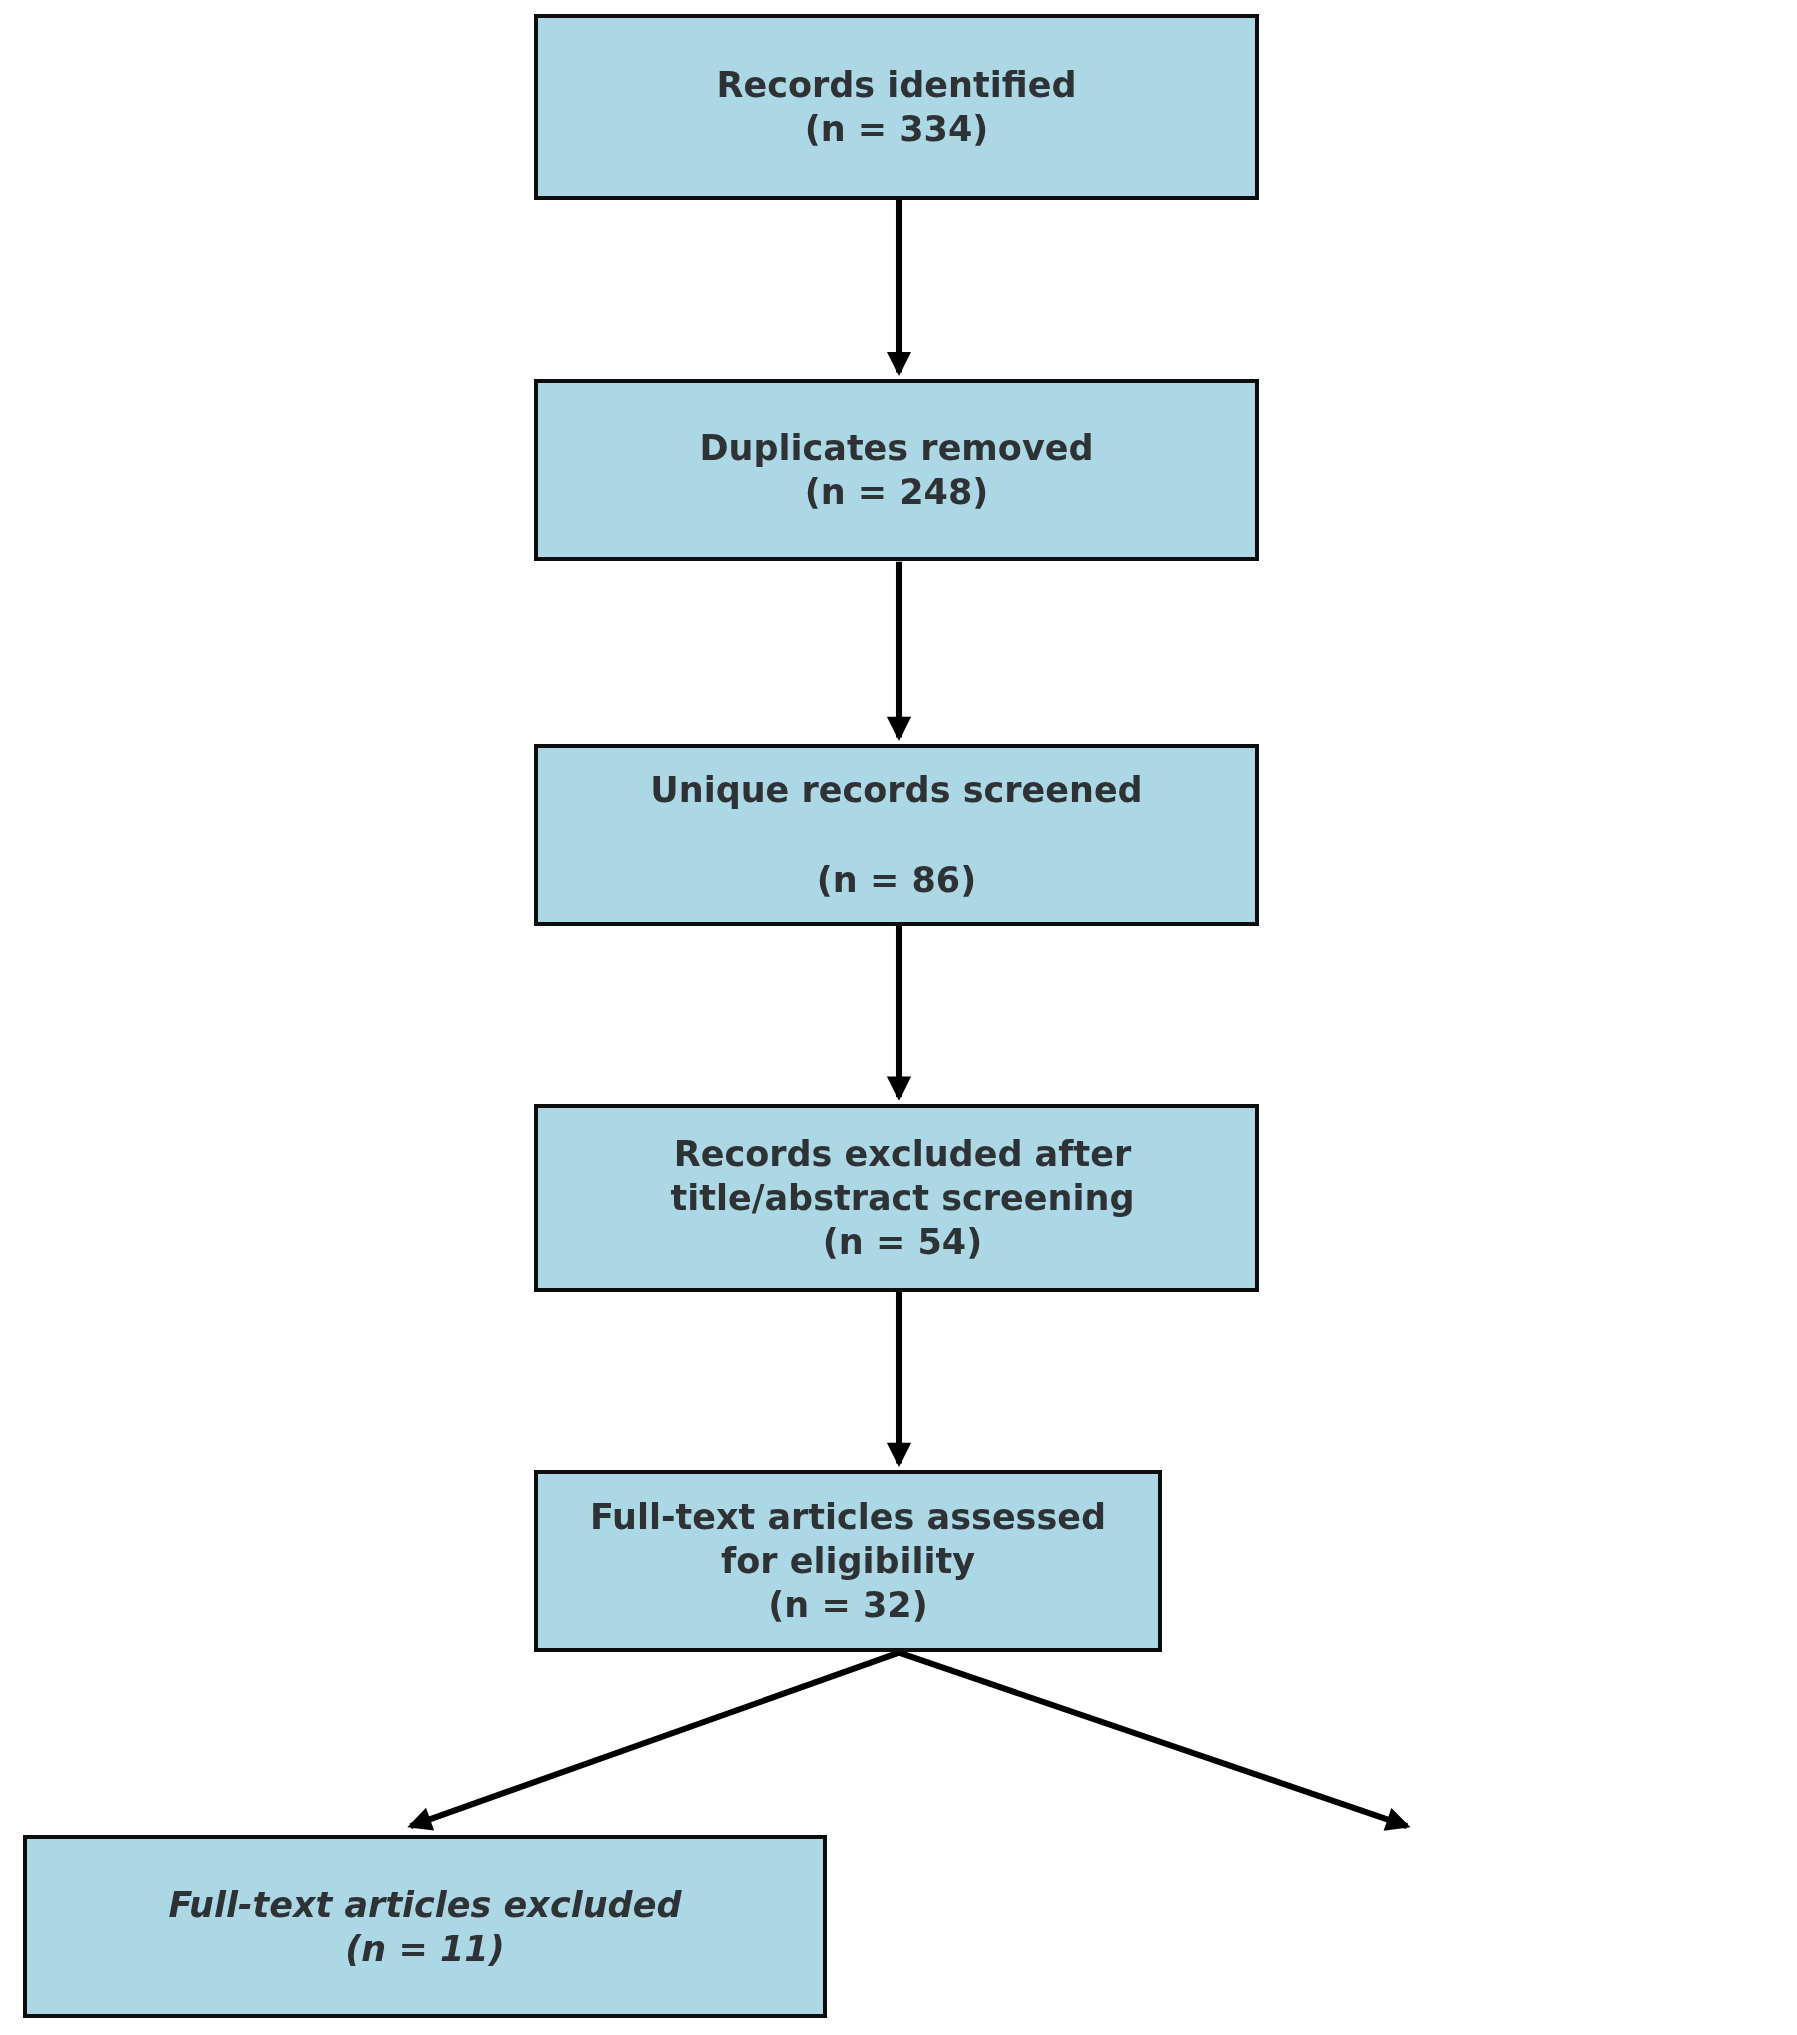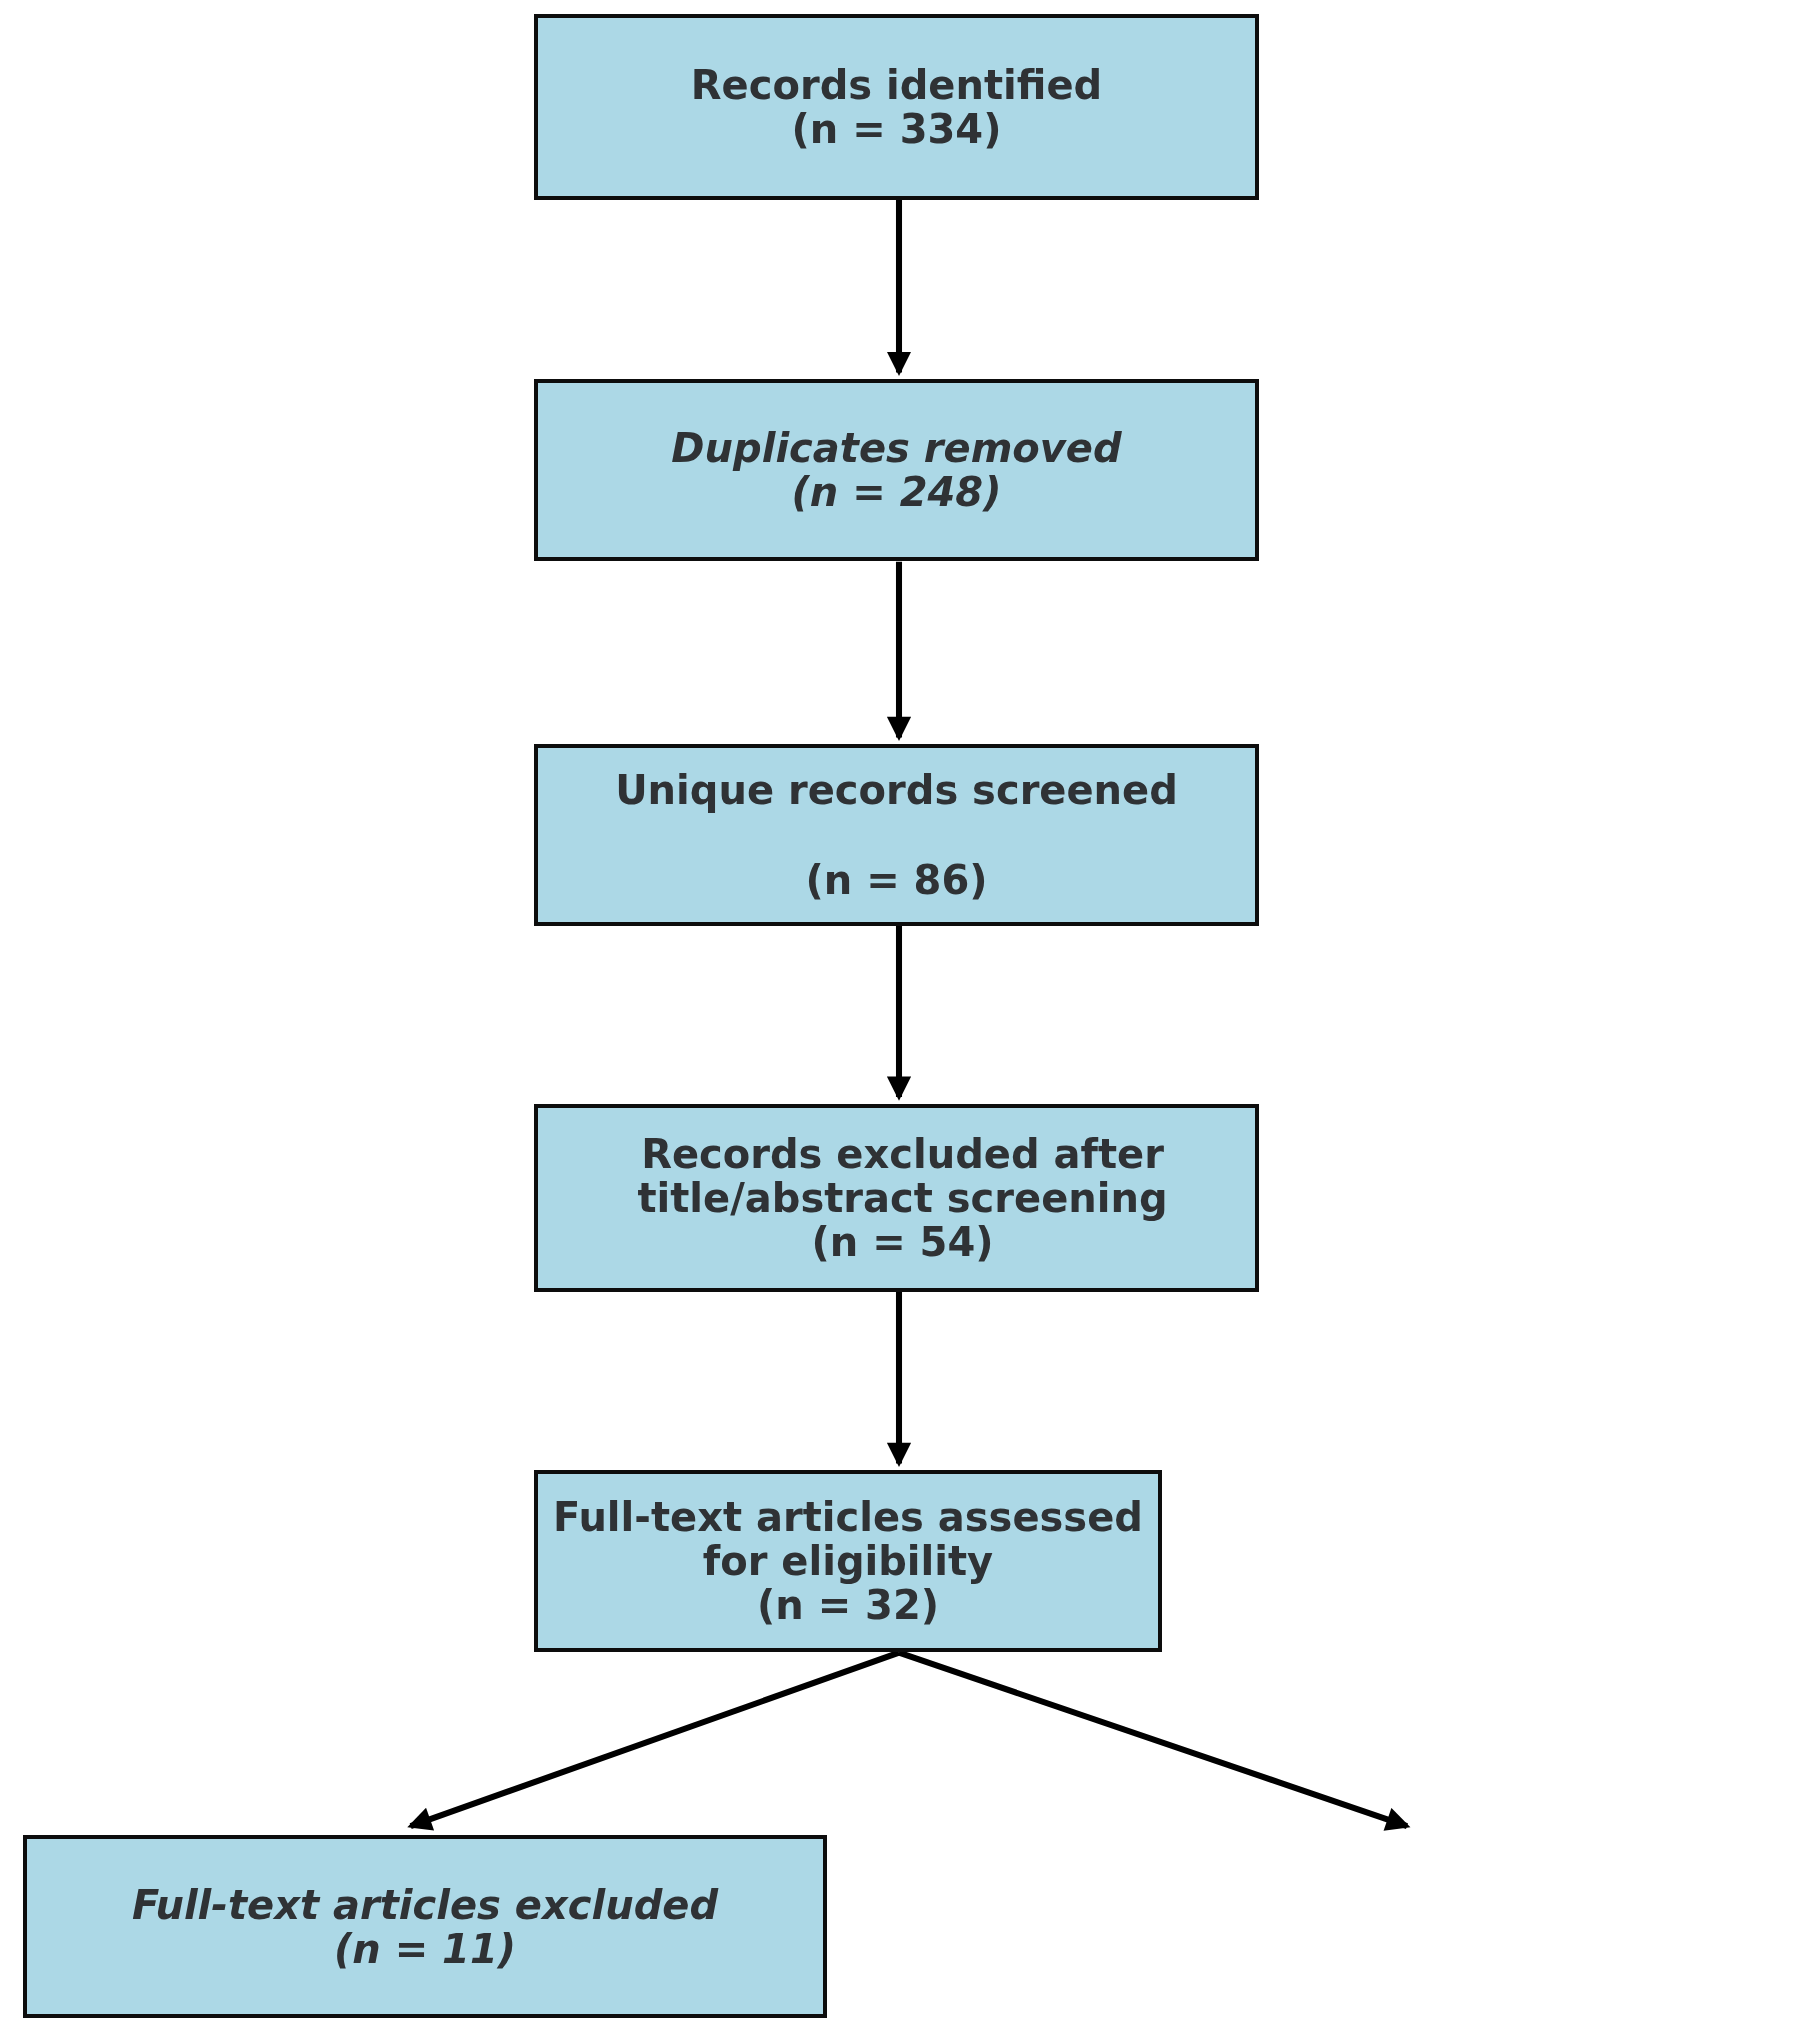--- a/index.html
+++ b/index.html
@@ -23,27 +23,27 @@
     box-sizing: border-box;
     background: #ACD8E6;
     border: 4.5px solid #0d0d0d;
     display: flex;
     flex-direction: column;
     align-items: center;
     justify-content: center;
     text-align: center;
     color: #2f3235;
     font-weight: bold;
-    font-size: 40px;
+    font-size: 35px;
     line-height: 44px;
   }
   .box .line { white-space: nowrap; }
   
   .b1 { left: 534px;  top: 13.6px;   width: 725px; height: 186px; }
-  .b2 { left: 534px;  top: 379px;  width: 725px; height: 182px; font-style: italic; }
+  .b2 { left: 534px;  top: 379px;  width: 725px; height: 182px; }
   .b3 { left: 534px;  top: 744px;  width: 725px; height: 182px; gap: 46px; }
   .b4 { left: 534px;  top: 1104px; width: 725px; height: 188px; padding-left: 12px; }
   .b5 { left: 534px;  top: 1470px; width: 628px; height: 182px; }
   
   .b6 { left: 23px;   top: 1835px; width: 804px; height: 183px; font-style: italic; }
   .b7 { left: 1062px; top: 1835px; width: 722px; height: 183px; }
 </style>
 </head>
 <body>
 

